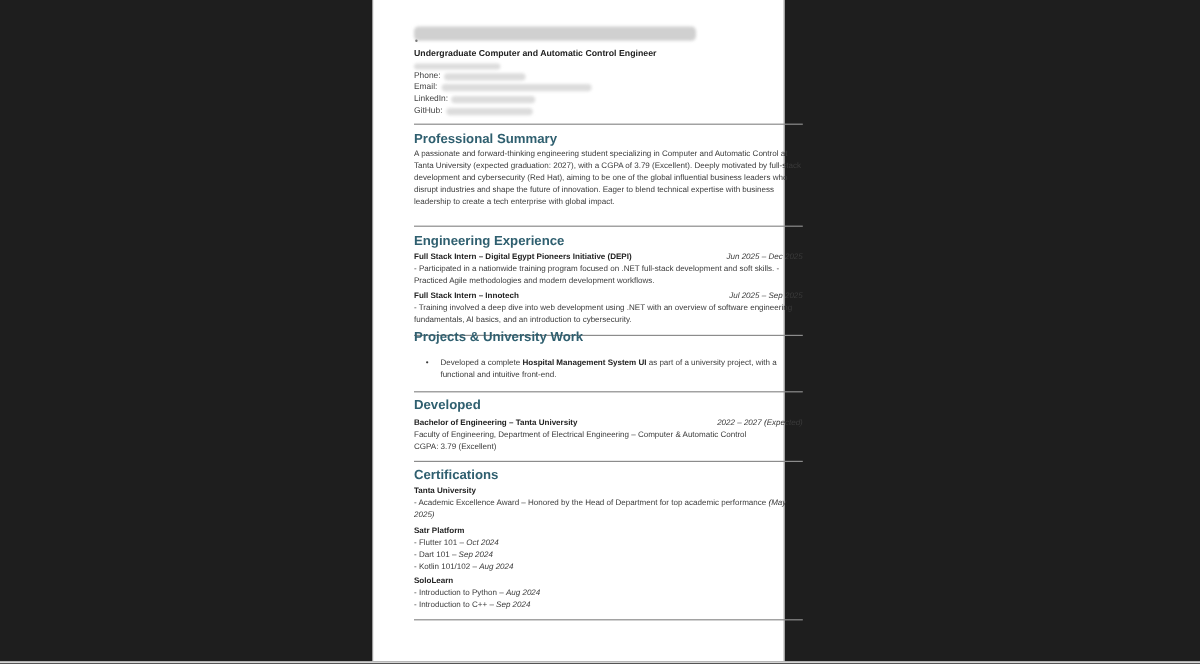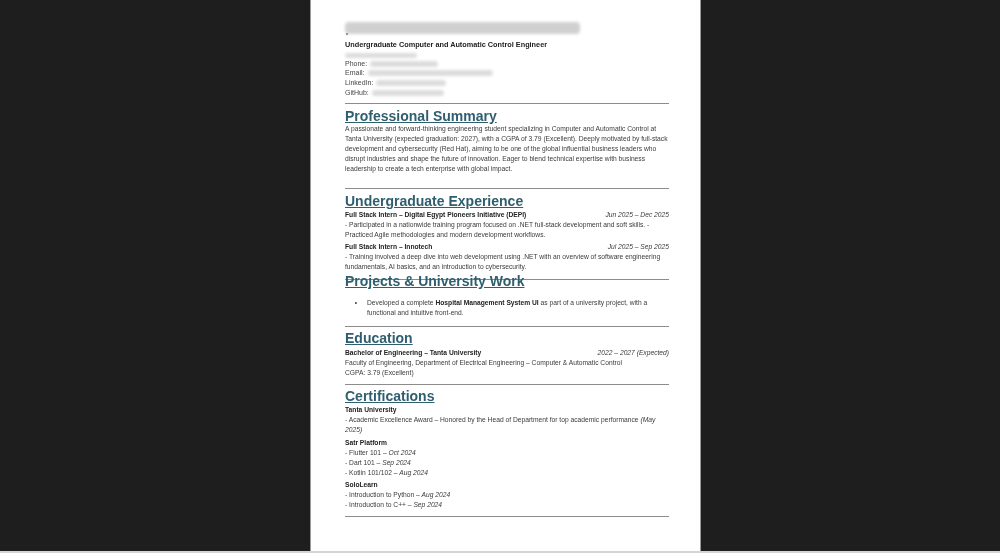--- a/index.html
+++ b/index.html
@@ -5,21 +5,21 @@
   html, body { margin: 0; padding: 0; }
   body {
     width: 1000px; height: 553px; overflow: hidden;
     background: #1e1e1e; position: relative;
     font-family: "Liberation Sans", "DejaVu Sans", sans-serif;
   }
   .bottom-strip {
     position: absolute; left: 0; right: 0; bottom: 0; height: 2px; background: #d4d4d4;
   }
   .page {
-    position: absolute; left: 310px; top: 0; width: 391px; height: 551px;
+    position: absolute; left: 310px; top: 0; width: 344px; height: 551px;
     background: #ffffff; border-left: 1px solid #9a9a9a; border-right: 1px solid #9a9a9a;
     box-sizing: border-box;
   }
   .content {
     position: absolute; left: 34px; top: 0; width: 324px;
     color: #3a3a3a; font-size: 7px; line-height: 10px;
   }
   .blur {
     display: inline-block; background: #dcdcdc; border-radius: 4px;
     filter: blur(1.5px); vertical-align: middle;
@@ -31,23 +31,22 @@
     white-space: nowrap;
   }
   .loc-blur { position: absolute; left: 0; top: 53px; width: 72px; height: 5px; }
   .contact { position: absolute; left: 0; top: 59px; }
   .contact-row { height: 9.6px; display: flex; align-items: center; white-space: nowrap; }
   .contact-row .lbl { color: #444; }
   .rule {
     position: absolute; left: 0; width: 324px; height: 1.4px; background: #8c8c8c;
   }
   .section-head {
-    position: absolute; left: 0; font-weight: bold; font-size: 14px; color: #2f5f6f;
+    position: absolute; left: 0; font-weight: bold; font-size: 11px; color: #2f5f6f;
     white-space: nowrap;
-    text-decoration: underline;
   }
   .para { position: absolute; left: 0; width: 324px; font-size: 6.7px; line-height: 10px; color: #3a3a3a; }
   .row { display: flex; justify-content: space-between; white-space: nowrap; }
   .bold { font-weight: bold; color: #222; }
   .ital { font-style: italic; }
   .block { position: absolute; left: 0; width: 324px; font-size: 6.7px; line-height: 10px; }
   .bullet { display: flex; }
   .bullet .dot { width: 22px; text-align: center; flex: none; }
 </style>
 </head>
@@ -80,21 +79,21 @@
       </div>
     </div>
 
     <div class="rule" style="top:103px"></div>
 
     <div class="section-head" style="top:111px">Professional Summary</div>
     <div class="para" style="top:124px">A passionate and forward-thinking engineering student specializing in Computer and Automatic Control at Tanta University (expected graduation: 2027), with a CGPA of 3.79 (Excellent). Deeply motivated by full-stack development and cybersecurity (Red Hat), aiming to be one of the global influential business leaders who disrupt industries and shape the future of innovation. Eager to blend technical expertise with business leadership to create a tech enterprise with global impact.</div>
 
     <div class="rule" style="top:188px"></div>
 
-    <div class="section-head" style="top:196px">Undergraduate Experience</div>
+    <div class="section-head" style="top:196px">Engineering Experience</div>
     <div class="block" style="top:210px">
       <div class="row">
         <span class="bold">Full Stack Intern – Digital Egypt Pioneers Initiative (DEPI)</span>
         <span class="ital">Jun 2025 – Dec 2025</span>
       </div>
       <div>- Participated in a nationwide training program focused on .NET full-stack development and soft skills. - Practiced Agile methodologies and modern development workflows.</div>
     </div>
     <div class="block" style="top:242px">
       <div class="row">
         <span class="bold">Full Stack Intern – Innotech</span>
@@ -110,21 +109,21 @@
       <div class="bullet">
         <span class="dot">•</span>
         <span>
           <span>Developed a complete </span><span class="bold">Hospital Management System UI</span><span> as part of a university project, with a functional and intuitive front-end.</span>
         </span>
       </div>
     </div>
 
     <div class="rule" style="top:326px"></div>
 
-    <div class="section-head" style="top:333px">Education</div>
+    <div class="section-head" style="top:333px">Developed</div>
     <div class="block" style="top:348px">
       <div class="row">
         <span class="bold">Bachelor of Engineering – Tanta University</span>
         <span class="ital">2022 – 2027 (Expected)</span>
       </div>
       <div>Faculty of Engineering, Department of Electrical Engineering – Computer &amp; Automatic Control</div>
       <div>CGPA: 3.79 (Excellent)</div>
     </div>
 
     <div class="rule" style="top:384px"></div>

